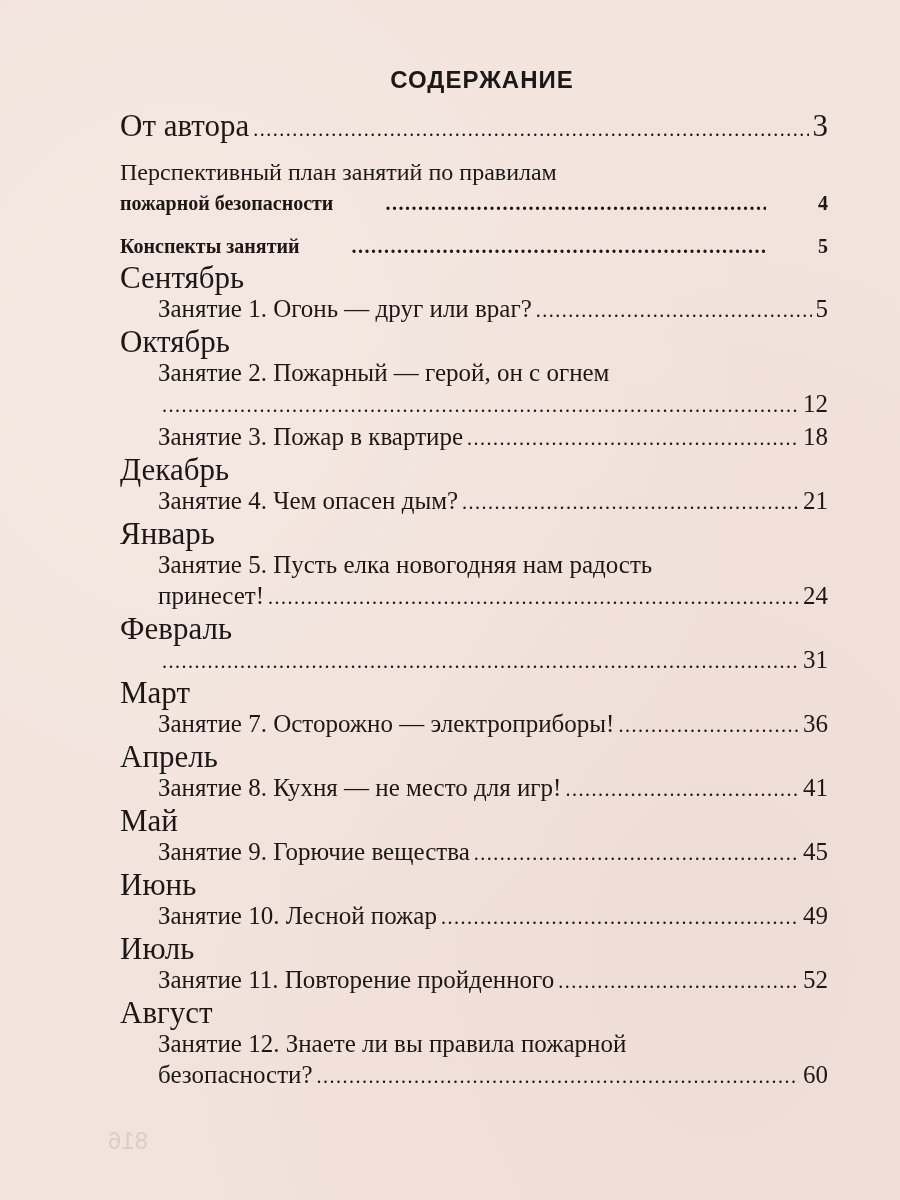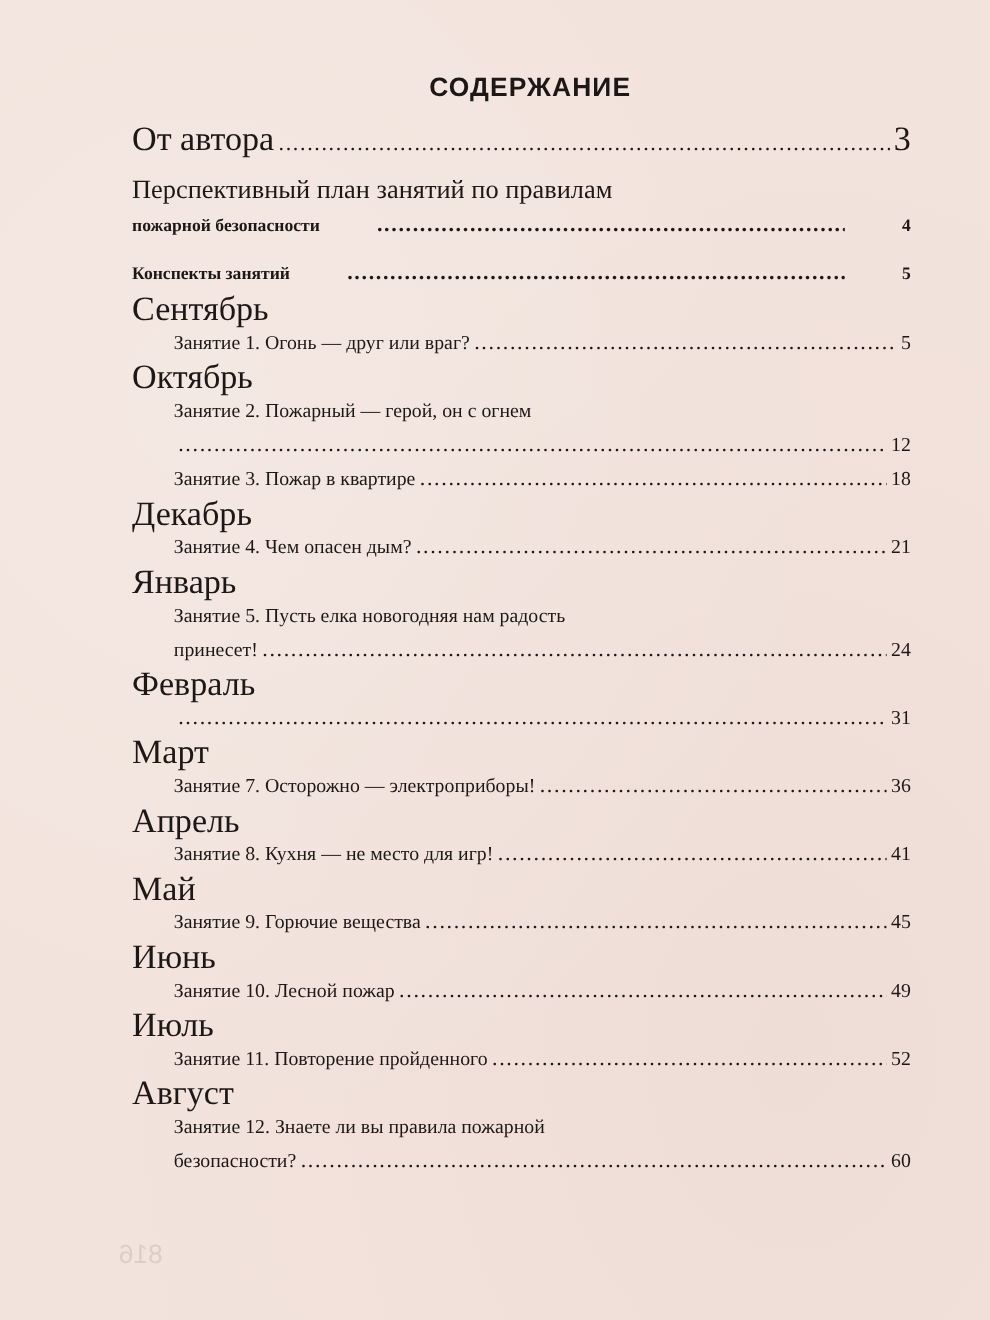--- a/index.html
+++ b/index.html
@@ -85,29 +85,29 @@
       white-space: nowrap;
     }
     .month {
       font-size: 31px;
       line-height: 31px;
     }
     .lesson {
       padding-left: 38px;
     }
     .lesson .line, .lesson .entry {
-      font-size: 18px;
+      font-size: 25px;
     }
     .bold-title .line {
       font-weight: normal;
       font-size: 24px;
     }
     .bold-title .entry {
       font-weight: bold;
-      font-size: 16px;
+      font-size: 20px;
       gap: 48px;
     }
   </style>
 </head>
 <body>
 
 <div class="paper-texture"></div>
 <div class="bleed bleed-right" style="left:108px;top:1125px;transform:scaleX(-1);">816</div>
 
 <div class="page">

